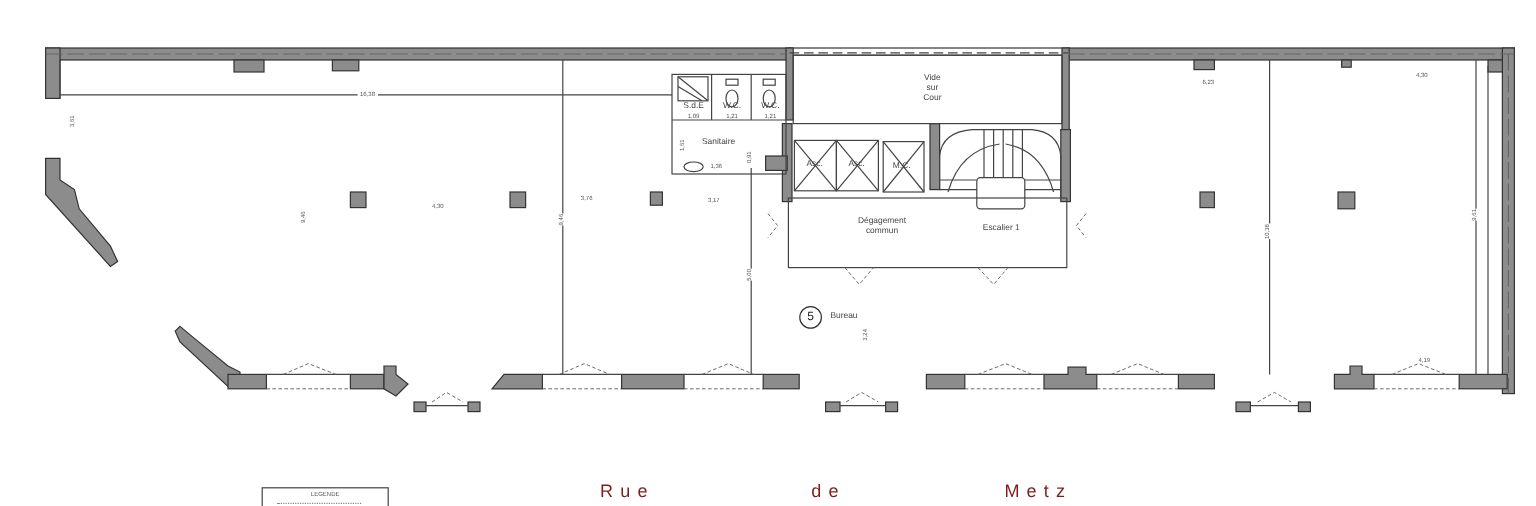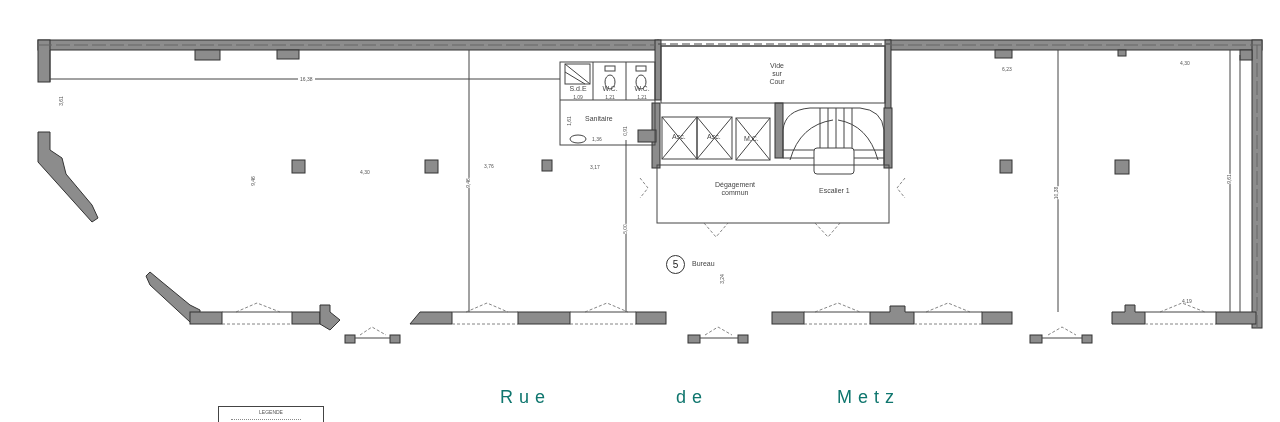--- a/index.html
+++ b/index.html
@@ -2,21 +2,21 @@
 <html><head>
 <meta charset="utf-8">
 <style>
   html, body { margin:0; padding:0; background:#ffffff; }
   body { width:1280px; height:422px; overflow:hidden; position:relative; font-family:"Liberation Sans", sans-serif; }
   #plan { position:absolute; left:0; top:0; width:1280px; height:422px; }
   .lbl { position:absolute; font-family:"Liberation Sans", sans-serif; color:#333; white-space:nowrap; }
   .tiny { font-size:5px; color:#555; }
   .small { font-size:7px; color:#444; text-align:center; line-height:8px; }
   .vert { transform:rotate(-90deg); transform-origin:center center; }
-  .street { position:absolute; top:387px; font-size:18px; letter-spacing:6px; color:#0f766e; }
+  .street { position:absolute; top:401px; font-size:15px; letter-spacing:6px; color:#7f1d1d; }
   .room-num { position:absolute; width:17px; height:17px; border:1px solid #333; border-radius:50%; font-size:10px; line-height:17px; text-align:center; color:#222; background:#fff; }
   .legend { position:absolute; left:218px; top:406px; width:104px; height:20px; border:1px solid #444; background:#fff; }
   .legend .title { position:absolute; top:2px; left:0; width:100%; text-align:center; font-size:5px; color:#555; }
   .legend .line { position:absolute; top:12px; left:12px; width:70px; height:2px; border-top:1px dotted #888; }
 </style>
 </head>
 <body>
 
 <svg id="plan" viewBox="0 0 1280 422" xmlns="http://www.w3.org/2000/svg">
 

